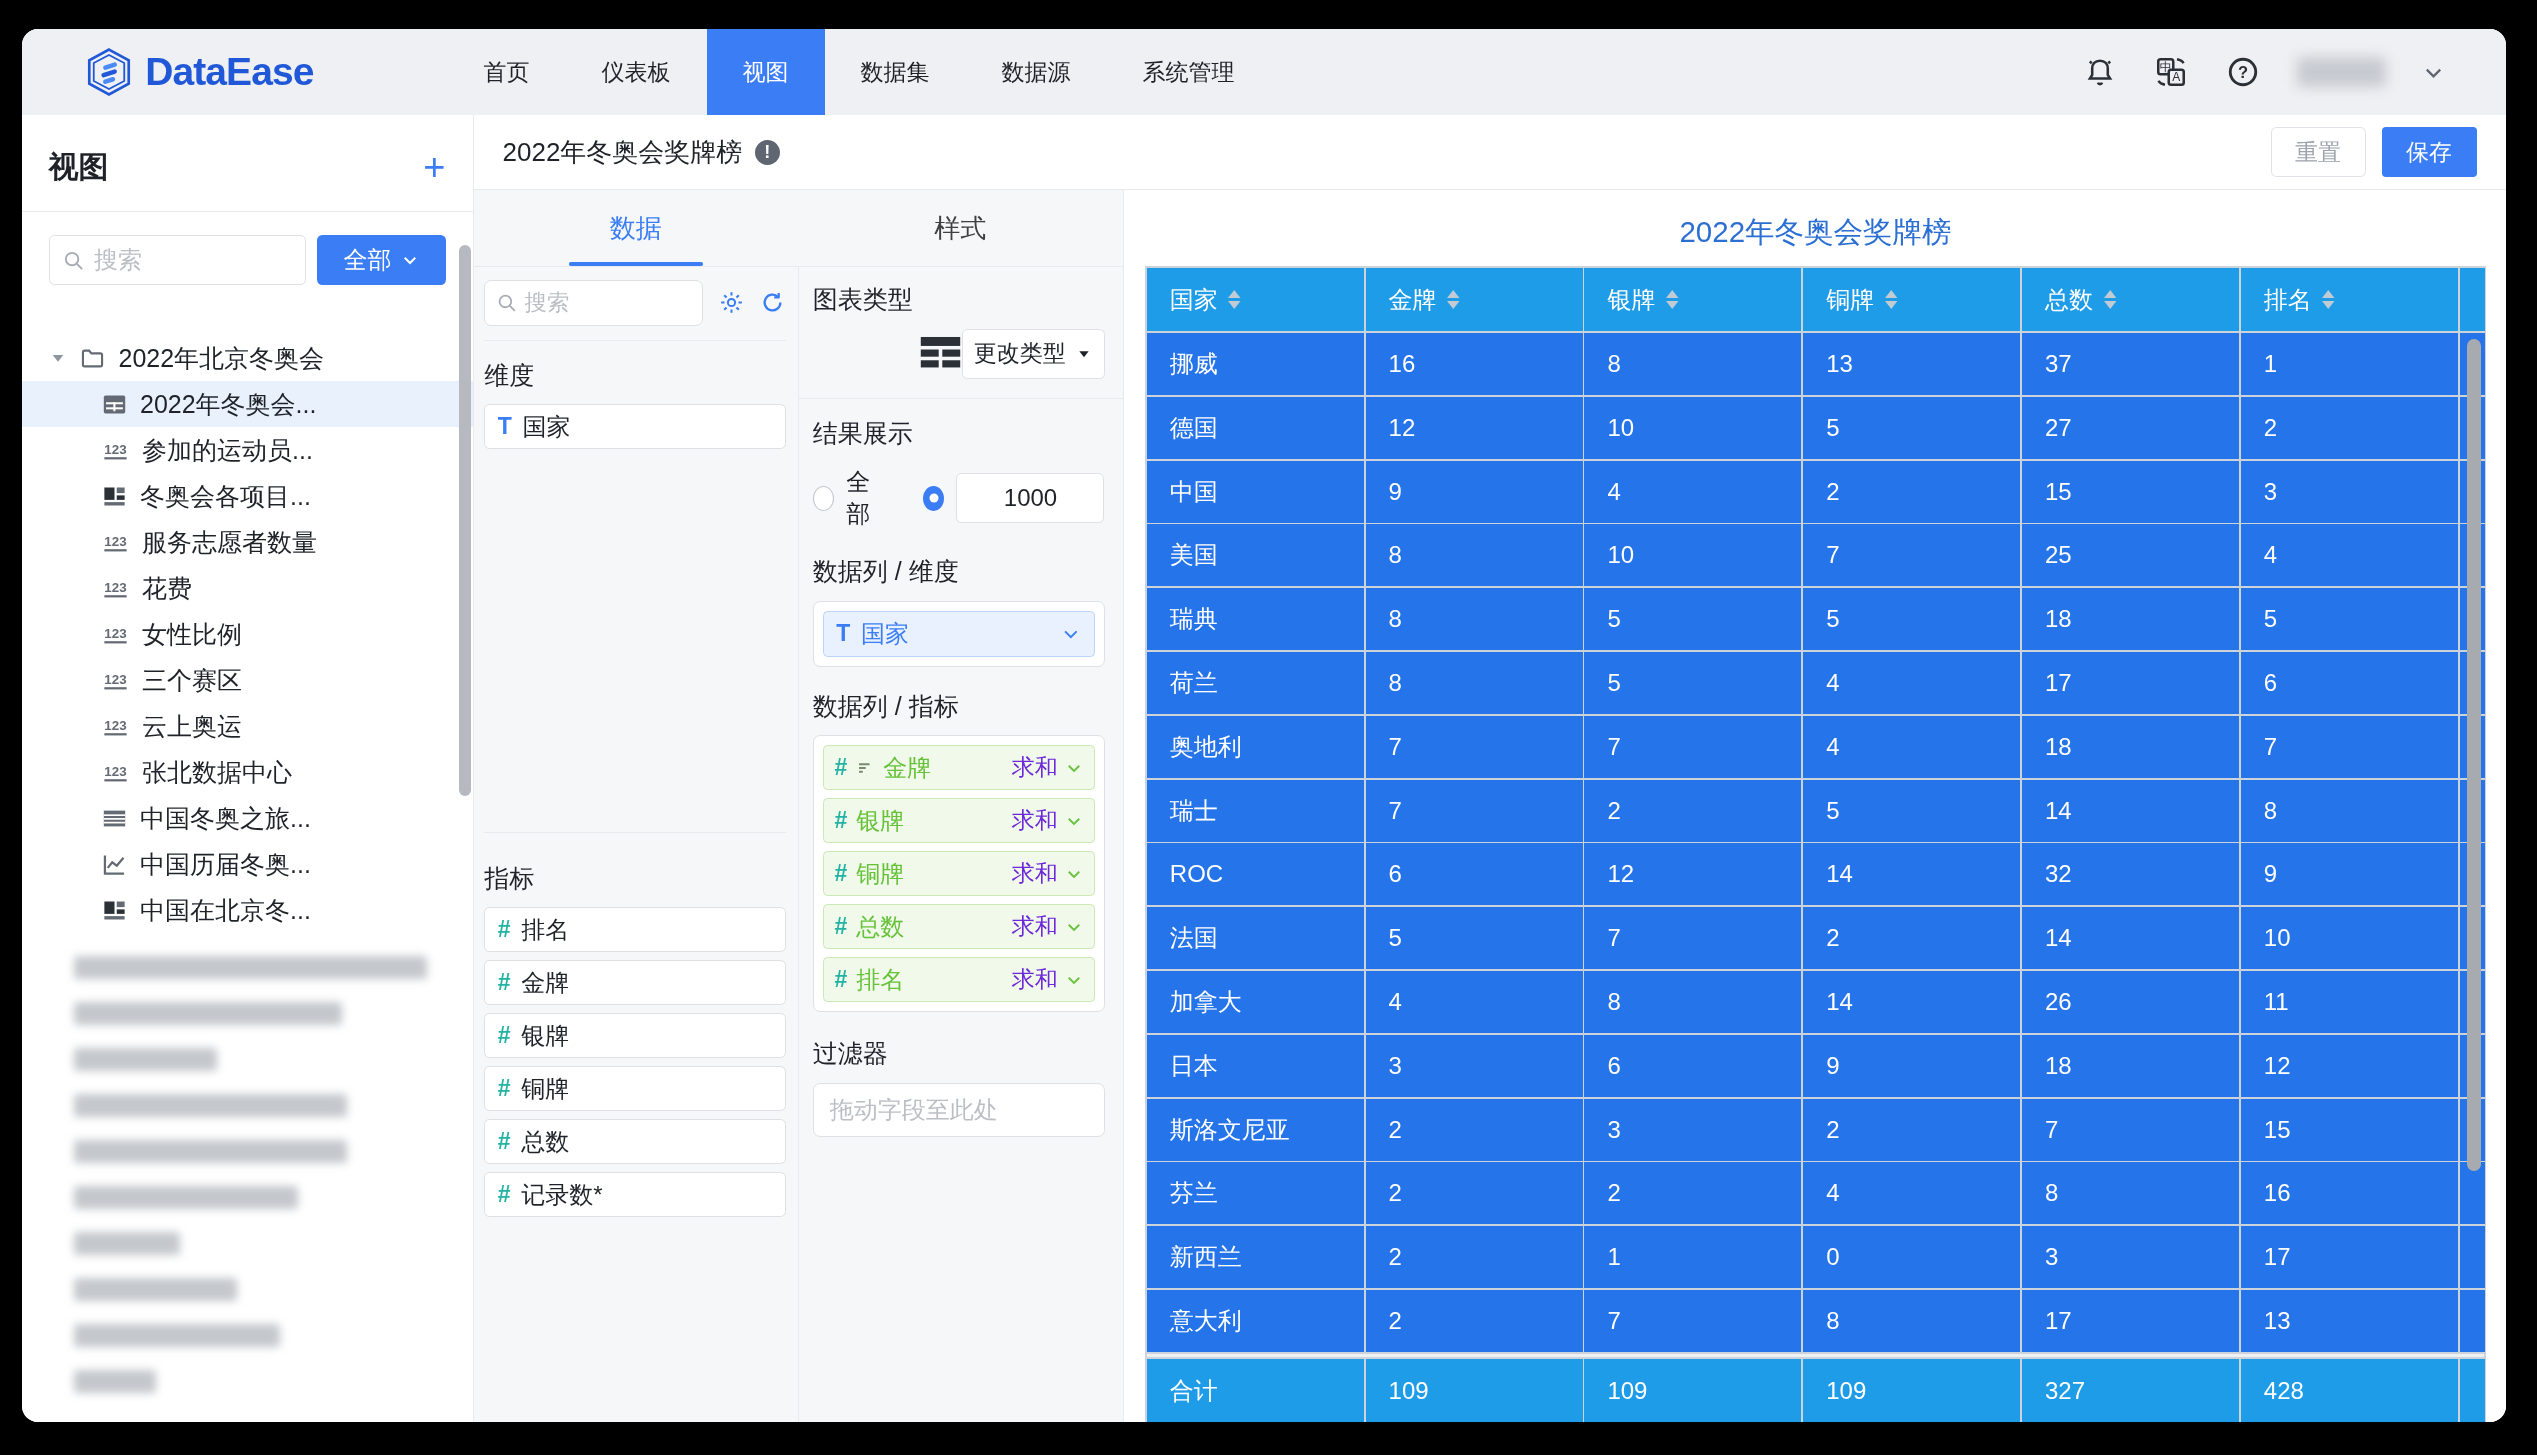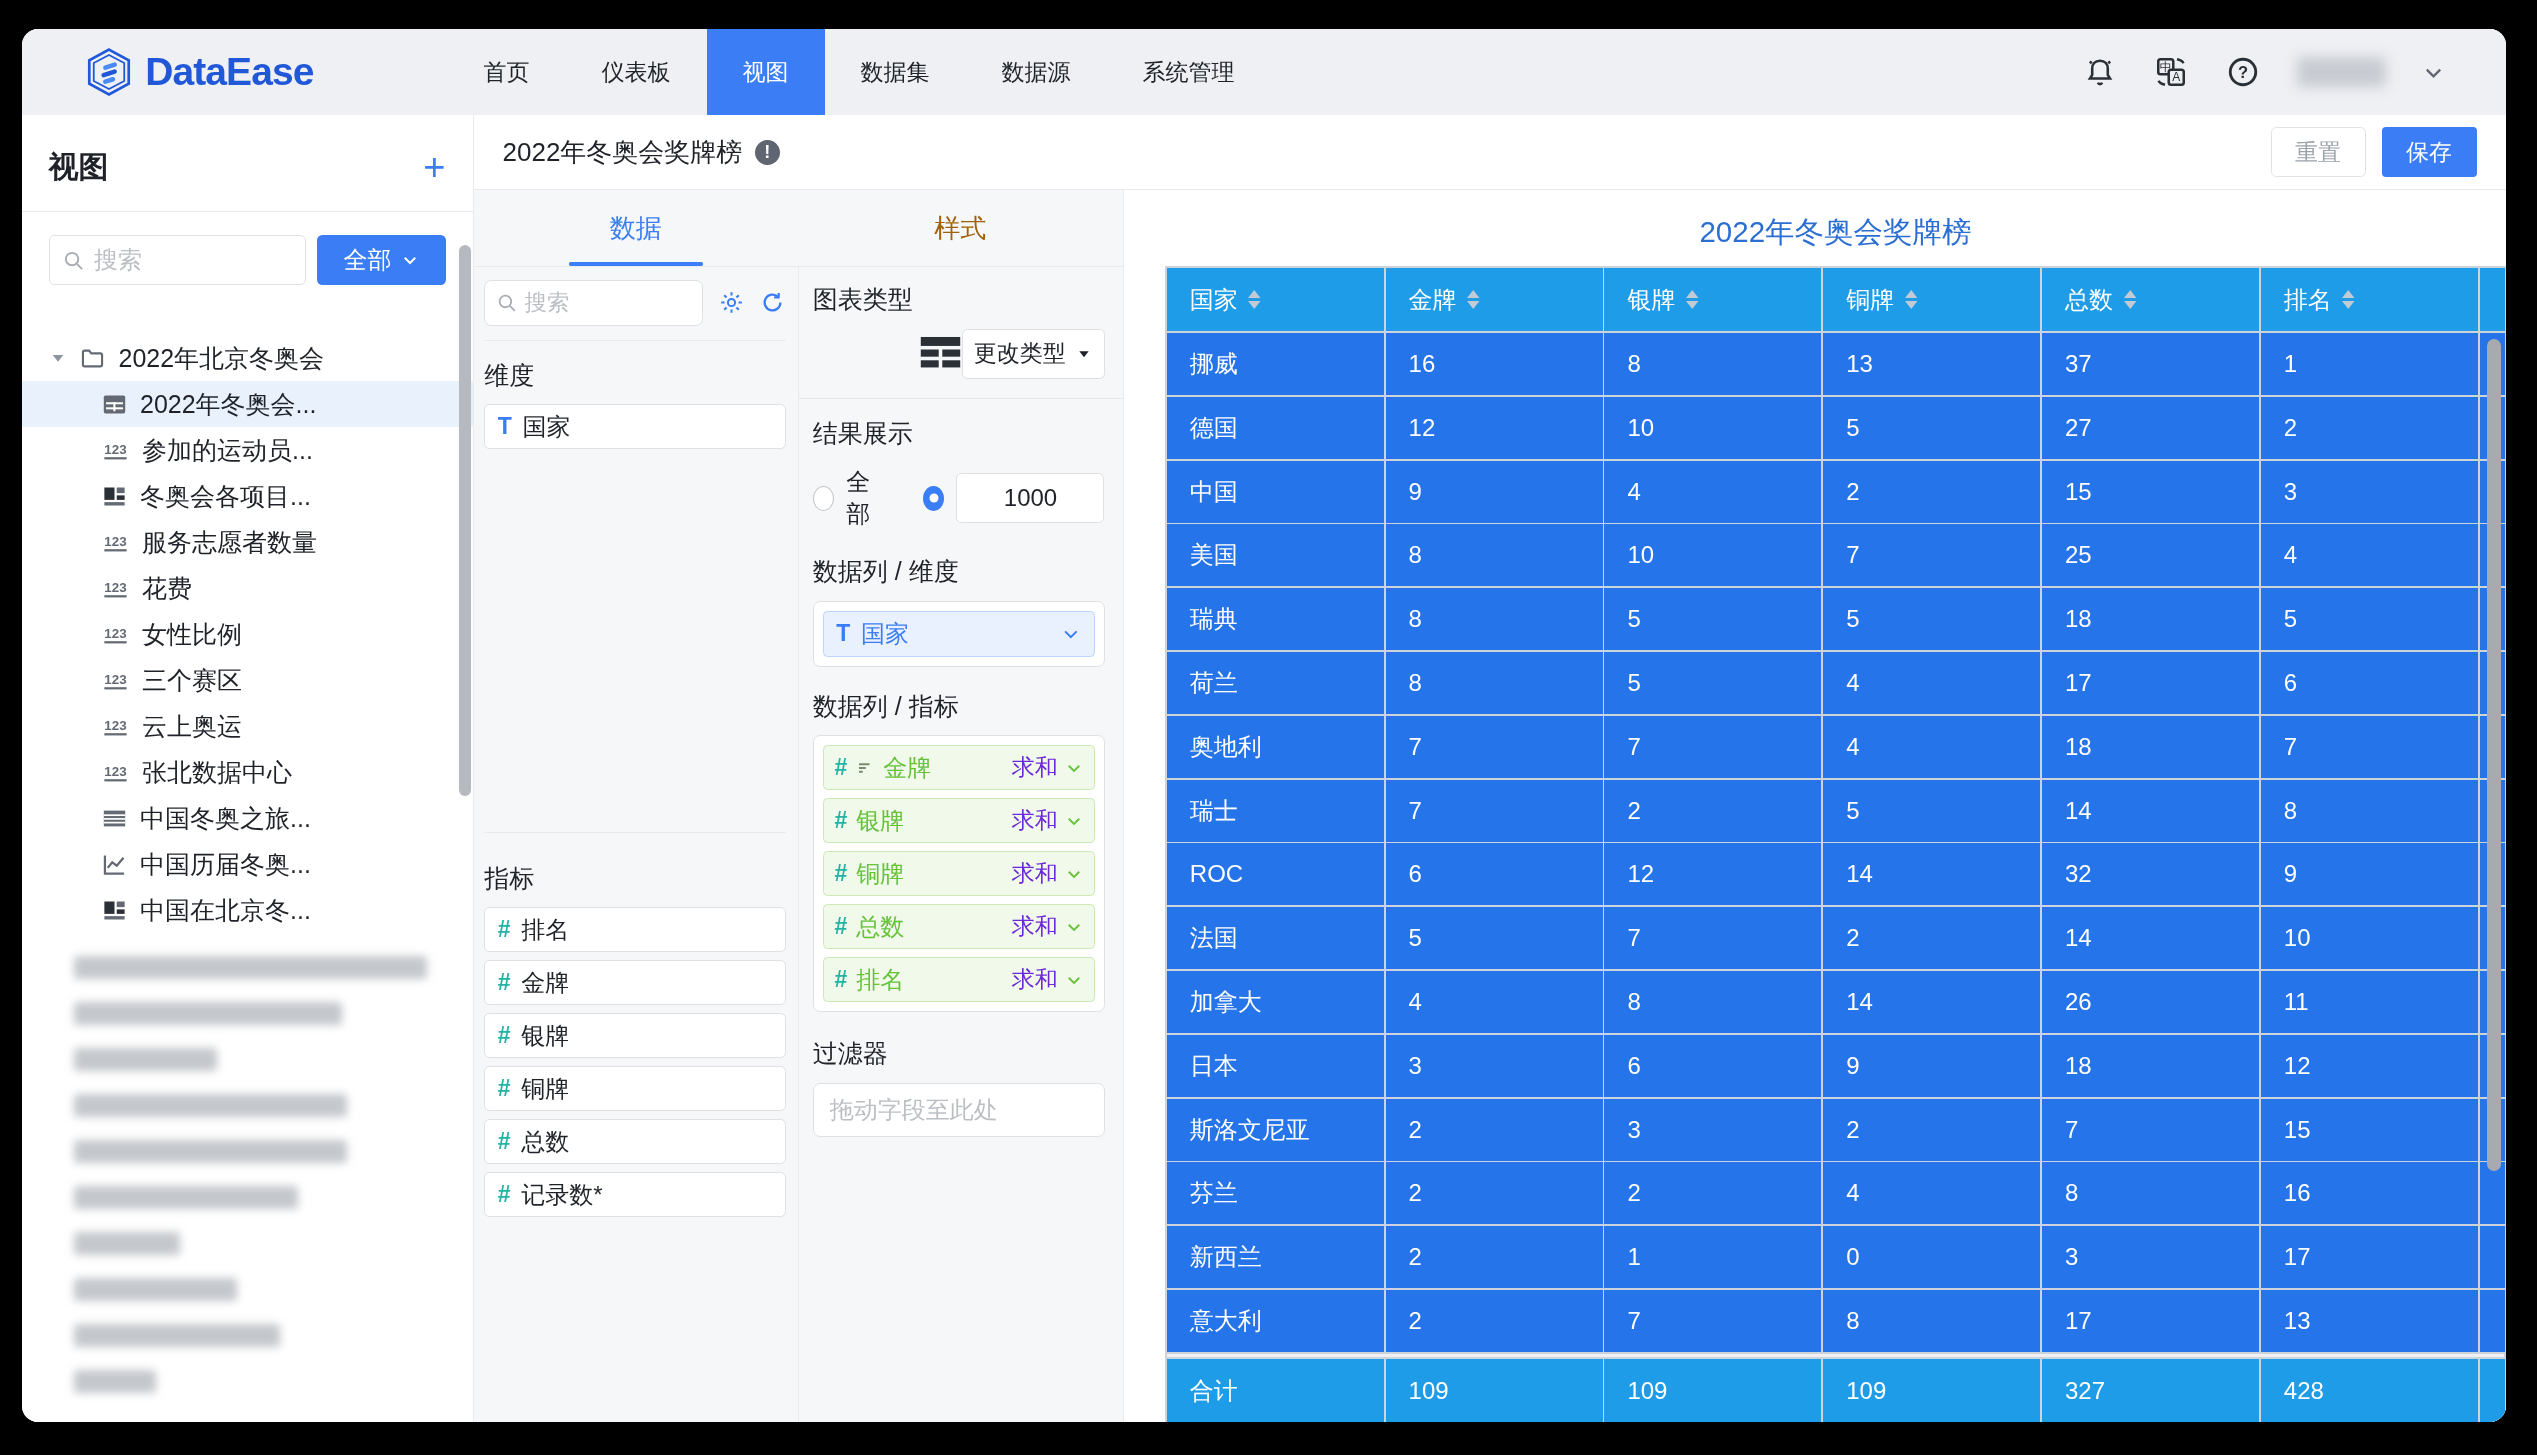--- a/index.html
+++ b/index.html
@@ -38,26 +38,26 @@
 
   
   .right-wrap { flex:1; display:flex; flex-direction:column; min-width:0; }
   .topbar { height:75px; background:#fff; border-bottom:0.9px solid #e8eaee; display:flex; align-items:center; padding:0 29px; flex:0 0 auto; }
   .tb-title { font-size:26px; color:#1f2329; display:flex; align-items:center; gap:12.5px; }
   .info-dot { width:25px; height:25px; border-radius:50%; background:#5f6672; color:#fff; font-size:18px; font-weight:700; display:flex; align-items:center; justify-content:center; }
   .tb-actions { margin-left:auto; display:flex; gap:16px; }
   .btn-reset { width:95px; height:50px; background:#fff; border:0.9px solid #dfe2e8; border-radius:5.4px; color:#9ca3ad; font-size:23px; cursor:pointer; }
   .btn-save { width:95px; height:50px; background:#3a7df5; border:none; border-radius:4px; color:#fff; font-size:23px; cursor:pointer; }
 
-  .content-row { flex:1; display:flex; min-height:0;gap:20px; }
+  .content-row { flex:1; display:flex; min-height:0; }
 
   
   .editor { width:650px; background:#f6f7f9; border-right:0.9px solid #e8eaee; display:flex; flex-direction:column; flex:0 0 auto; }
   .tabs { height:77px; display:flex; border-bottom:0.9px solid #e8eaee; flex:0 0 auto; }
-  .tab { flex:1; display:flex; align-items:center; justify-content:center; font-size:26px; color:#a16207; position:relative; cursor:pointer; }
+  .tab { flex:1; display:flex; align-items:center; justify-content:center; font-size:26px; color:#404040; position:relative; cursor:pointer; }
   .tab.active { color:#3a7df5; }
   .tab.active:after { content:""; position:absolute; bottom:0; left:50%; transform:translateX(-50%); width:134px; height:4.5px; background:#3a7df5; border-radius:1.8px; }
   .cols { flex:1; display:flex; min-height:0; }
   .col-l { width:325px; border-right:0.9px solid #e8eaee; display:flex; flex-direction:column; padding:0 11.6px 0 10.7px; }
   .col-r { flex:1; padding:10.7px 18px 0 14.3px; overflow:hidden; }
   .mini-search-row { display:flex; align-items:center; gap:14.3px; padding:12.5px 0 14.3px 0; border-bottom:0.9px solid #e8eaee; }
   .mini-search { flex:1; height:46px; background:#fff; border:0.9px solid #dee0e3; border-radius:7.2px; display:flex; align-items:center; gap:7.2px; padding:0 10.7px; }
   .mini-search input { border:none; outline:none; width:100%; font-size:22.4px; background:transparent; color:#1f2329; }
   .mini-search input::placeholder { color:#bbbfc4; }
   .sec-label { font-size:25px; color:#1f2329; font-weight:500; margin:18px 0 12.5px 0; }

